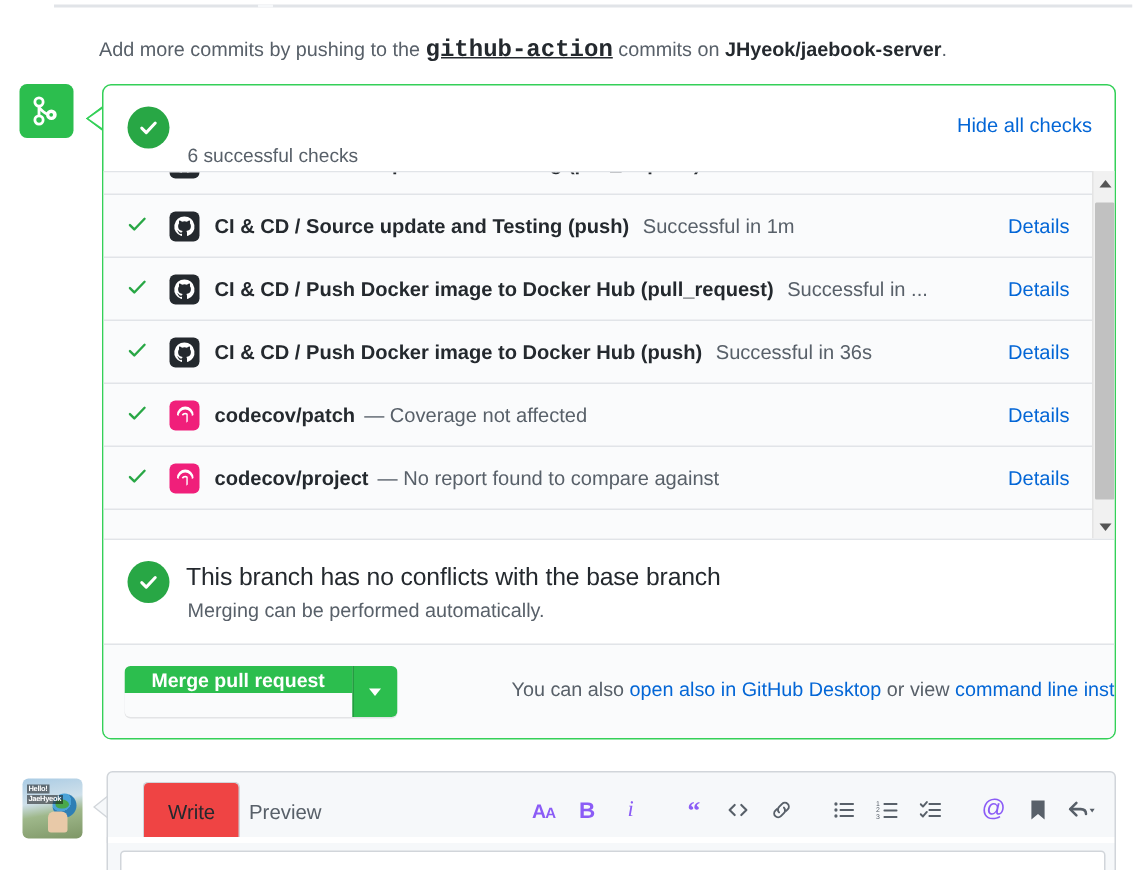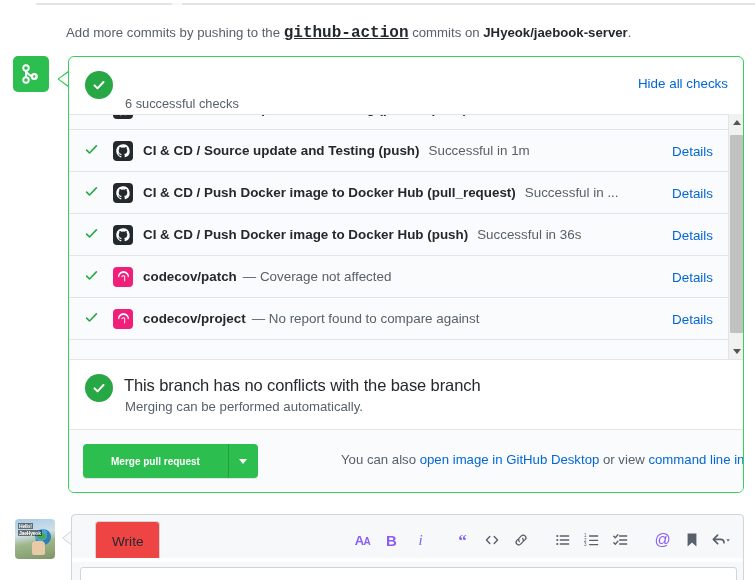--- a/index.html
+++ b/index.html
@@ -160,22 +160,22 @@
   .merge-footer {
     position: absolute; left: 0; top: 372px; width: 674px; height: 63px;
     background: #fafbfc; border-top: 1px solid #e1e4e8;
   }
   .merge-btn-group {
     position: absolute; left: 14px; top: 14px; height: 34px; display: flex;
     border-radius: 4px; overflow: hidden;
     box-shadow: 0 1px 0 rgba(27,31,35,0.1);
   }
   .merge-btn {
-    background: #2cbe4e; color: #fff; font-size: 10px; font-weight: bold;
-    border: none; padding: 0 28px; height: 34px; cursor: pointer;
+    background: #2cbe4e; color: #fff; font-size: 13px; font-weight: bold;
+    border: none; padding: 0 18px; height: 18px; cursor: pointer;
     font-family: "Liberation Sans", sans-serif;
     display: flex; align-items: center;
   }
   .merge-caret {
     background: #2cbe4e; width: 30px; height: 34px; cursor: pointer;
     border-left: 1px solid #249c41;
     display: flex; align-items: center; justify-content: center;
   }
   .merge-caret i {
     display: block; width: 0; height: 0;
@@ -417,37 +417,38 @@
     </div>
 
     <div class="merge-footer">
       <div class="merge-btn-group">
         <button class="merge-btn">Merge pull request</button>
         <div class="merge-caret">
             <i></i>
           </div>
       </div>
       <div class="merge-note">
-        <span>You can also </span><a>open image in GitHub Desktop</a><span> or view </span><a>command line instructions</a>
+        <span>You can also </span><a>open also in GitHub Desktop</a><span> or view </span><a>command line instructions</a>
       </div>
     </div>
 
   </div>
 
   <div class="cmt-avatar">
     <div class="globe"></div>
     <div class="hand"></div>
     <div class="ov1">Hello!</div>
     <div class="ov2">JaeHyeok</div>
   </div>
   <div class="cmt-notch"></div>
 
   <div class="cmt-box">
     <div class="cmt-tabs">
       <div class="cmt-tab active">Write</div>
+      <div class="cmt-tab inactive">Preview</div>
       <div class="cmt-tools" id="cmt-tools">
           <div class="tool">
             <span class="tool-aa">A<small>A</small></span>
           </div>
           <div class="tool">
             <span class="tool-b">B</span>
           </div>
           <div class="tool">
             <span class="tool-i">i</span>
           </div>

